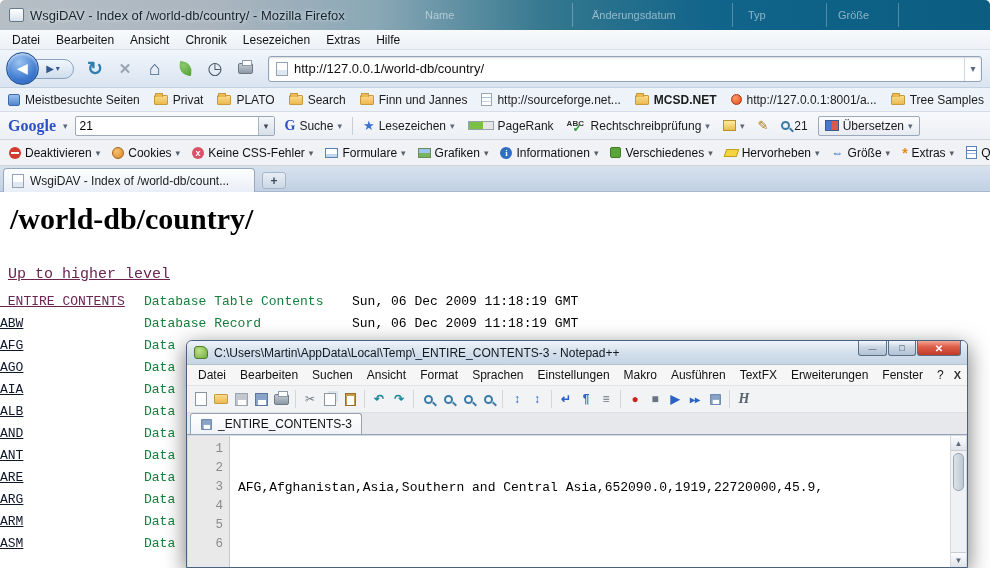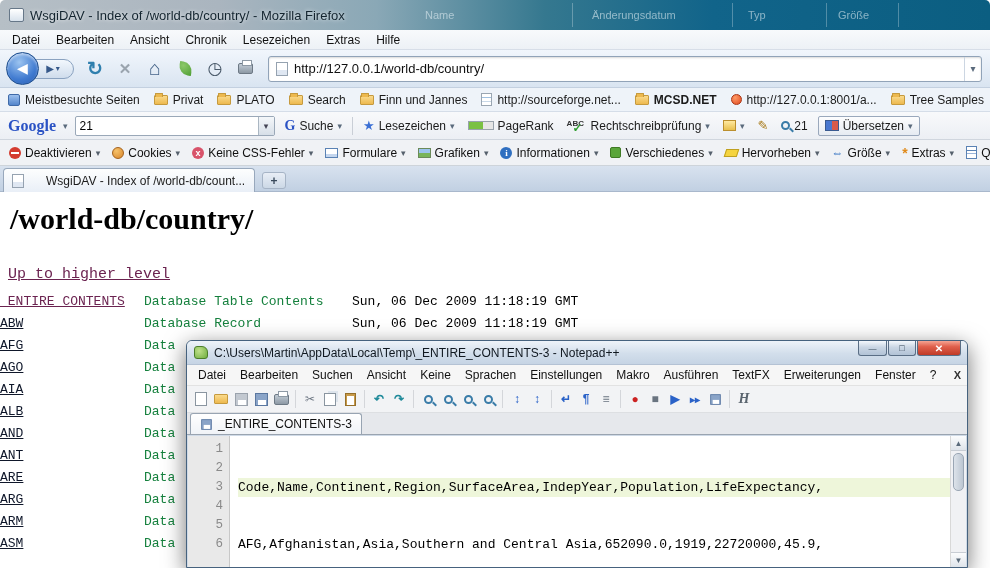--- a/index.html
+++ b/index.html
@@ -93,21 +93,21 @@
   .i-misc{width:11px;height:11px;background:#5aa53a;border-radius:2px;border:1px solid #3f7a24}
   .i-highlight{width:13px;height:8px;background:#f5d43f;border:1px solid #bfa020;transform:skewX(-18deg)}
   .i-resize{color:#2f6fc0;font-size:12px;font-weight:bold}
   .i-extras{color:#e08a1a;font-size:14px;font-weight:bold}
   .i-source{width:11px;height:13px;background:#fff;border:1px solid #5a82b4;background-image:linear-gradient(transparent 3px,#5a82b4 3px,#5a82b4 4px,transparent 4px,transparent 6px,#9ab4d8 6px,#9ab4d8 7px,transparent 7px)}
 
   
   #tabbar{position:absolute;left:0;top:166px;width:990px;height:26px;
     background:linear-gradient(#d8e2ef,#c1d0e2);border-bottom:1px solid #a9b8cc}
   .tab{position:absolute;left:3px;top:2px;width:252px;height:24px;border:1px solid #98a8bc;border-bottom:none;border-radius:4px 4px 0 0;
-    background:linear-gradient(#fdfefe,#e9eff7);display:flex;align-items:center;gap:22px;padding:0 8px;color:#1c1c1c}
+    background:linear-gradient(#fdfefe,#e9eff7);display:flex;align-items:center;gap:6px;padding:0 8px;color:#1c1c1c}
   .tab .lbl{overflow:hidden;text-overflow:ellipsis;white-space:nowrap}
   .newtab{position:absolute;left:262px;top:6px;width:24px;height:17px;border:1px solid #a6b4c6;border-radius:3px;
     background:linear-gradient(#e8eef6,#ccd8e6);display:flex;align-items:center;justify-content:center;color:#3a4a5c;font-size:12px;font-weight:bold}
 
   
   #content{position:absolute;left:0;top:192px;width:990px;height:376px;background:#fff;overflow:hidden}
   #content h1{font-family:"Liberation Serif",serif;font-weight:bold;font-size:30px;color:#000;margin:10px 0 0 10px}
   .uplink{display:inline-block;margin:30px 0 0 8px;font-family:"Liberation Mono",monospace;font-size:15px;color:#6b2350;text-decoration:underline;white-space:pre}
   .listing{margin-top:8px;font-family:"Liberation Mono",monospace;font-size:13px}
   .lrow{height:22px;line-height:22px;white-space:pre}
@@ -422,21 +422,21 @@
       <span class="np-btn closeb">
           <span>✕</span>
         </span>
     </span>
   </div>
   <div class="np-menu">
     <span class="mi">Datei</span>
     <span class="mi">Bearbeiten</span>
     <span class="mi">Suchen</span>
     <span class="mi">Ansicht</span>
-    <span class="mi">Keine</span>
+    <span class="mi">Format</span>
     <span class="mi">Sprachen</span>
     <span class="mi">Einstellungen</span>
     <span class="mi">Makro</span>
     <span class="mi">Ausführen</span>
     <span class="mi">TextFX</span>
     <span class="mi">Erweiterungen</span>
     <span class="mi">Fenster</span>
     <span class="mi">?</span>
     <span class="np-menu-x">X</span>
   </div>
@@ -533,21 +533,20 @@
   <div class="np-body">
     <div class="np-gutter">
       <div>1</div>
       <div>2</div>
       <div>3</div>
       <div>4</div>
       <div>5</div>
       <div>6</div>
     </div>
     <div class="np-text">
-      <div class="cur">Code,Name,Continent,Region,SurfaceArea,IndepYear,Population,LifeExpectancy,</div>
       <div>AFG,Afghanistan,Asia,Southern and Central Asia,652090.0,1919,22720000,45.9,</div>
       
       
       
       
     </div>
   </div>
   <div class="np-vscroll">
     <div class="arr">▲</div>
     <div class="np-thumb"></div>

